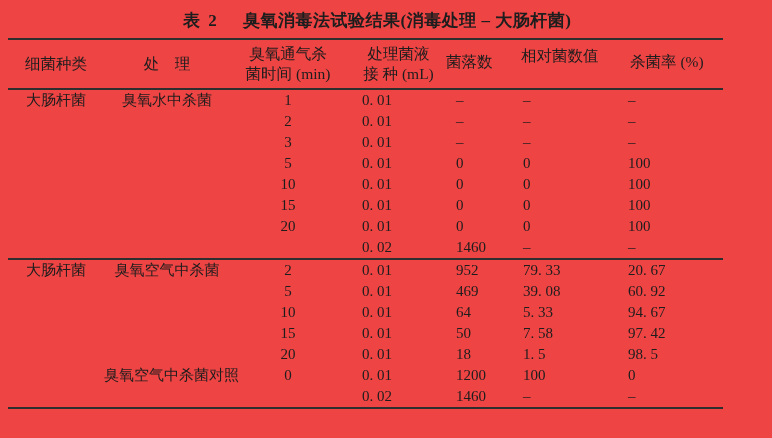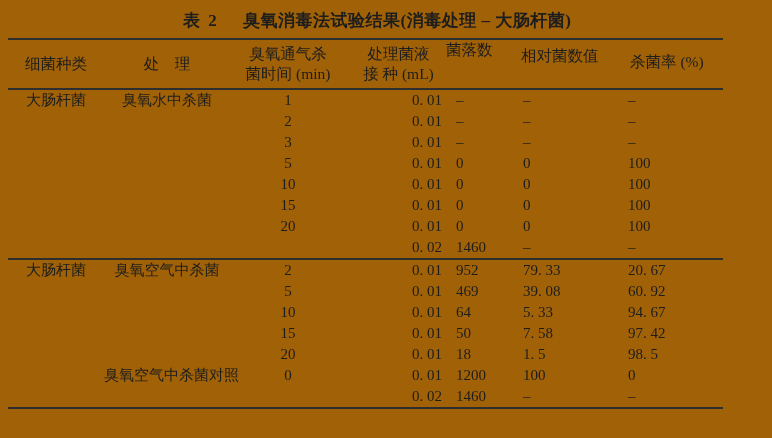--- a/index.html
+++ b/index.html
@@ -5,21 +5,21 @@
   * { margin: 0; padding: 0; box-sizing: border-box; }
   html, body {
     width: 772px; height: 438px;
     font-family: "Liberation Serif", "DejaVu Serif", serif;
     background: #fbfbf9;
     color: #1d1d1d;
   }
   .page {
     position: relative;
     width: 772px; height: 438px;
-    background: #a16207;
+    background: #ef4444;
     overflow: hidden;
   }
   .caption {
     position: absolute;
     top: 7px; left: 0; width: 772px; height: 28px;
   }
   .caption .t-label {
     position: absolute; left: 183px; top: 2px;
     font-weight: bold; font-size: 17px; letter-spacing: 2px;
     white-space: nowrap;
@@ -44,33 +44,33 @@
     font-weight: normal;
     font-size: 15.5px;
     vertical-align: middle;
     white-space: nowrap;
     line-height: 20px;
   }
   th .hline { display: block; }
   
   th.c0, th.c1, th.c2 { text-align: center; }
   th.c3 { text-align: center; padding-left: 9px; }
-  th.c4 { text-align: left; padding-left: 4px;  vertical-align: top; padding-top: 0; }
+  th.c4 { text-align: left; padding-left: 4px;  vertical-align: top; padding-top: 12px; }
   th.c5 { text-align: left; padding-left: 3px;  vertical-align: top; padding-top: 6px; }
   th.c6 { text-align: left; padding-left: 7px;  vertical-align: top; padding-top: 12px; }
   tbody tr { height: 21px; }
   tbody tr.section-start td { border-top: 2px solid #2e2e2e; }
   td {
     font-size: 15px;
     vertical-align: middle;
     white-space: nowrap;
     line-height: 21px;
   }
   td.c0, td.c1, td.c2 { text-align: center; }
-  td.c3 { text-align: right; padding-left: 16px; }
+  td.c3 { text-align: left; padding-left: 16px; }
   td.c4 { text-align: left; padding-left: 14px; }
   td.c5 { text-align: left; padding-left: 5px; }
   td.c6 { text-align: left; padding-left: 5px; }
 </style>
 </head>
 <body>
 
 <div class="page">
 
   <div class="caption">

